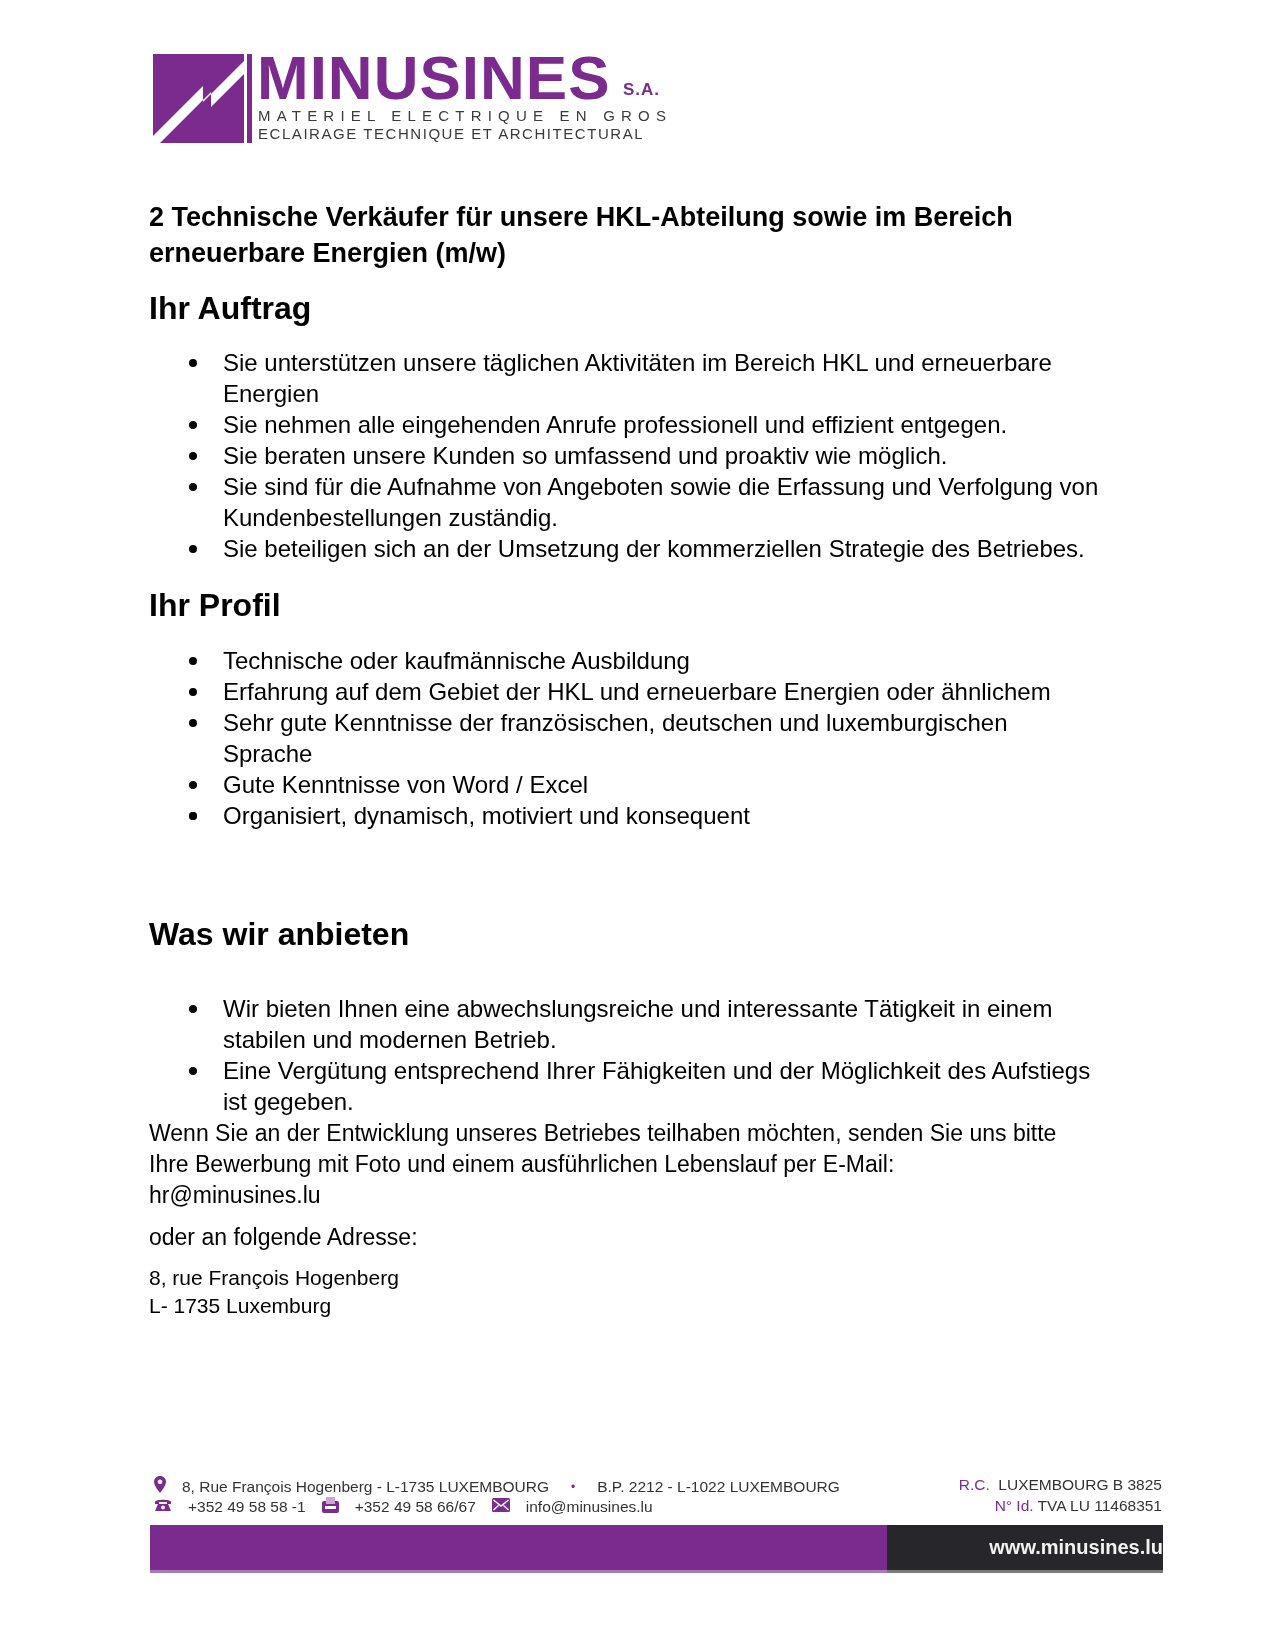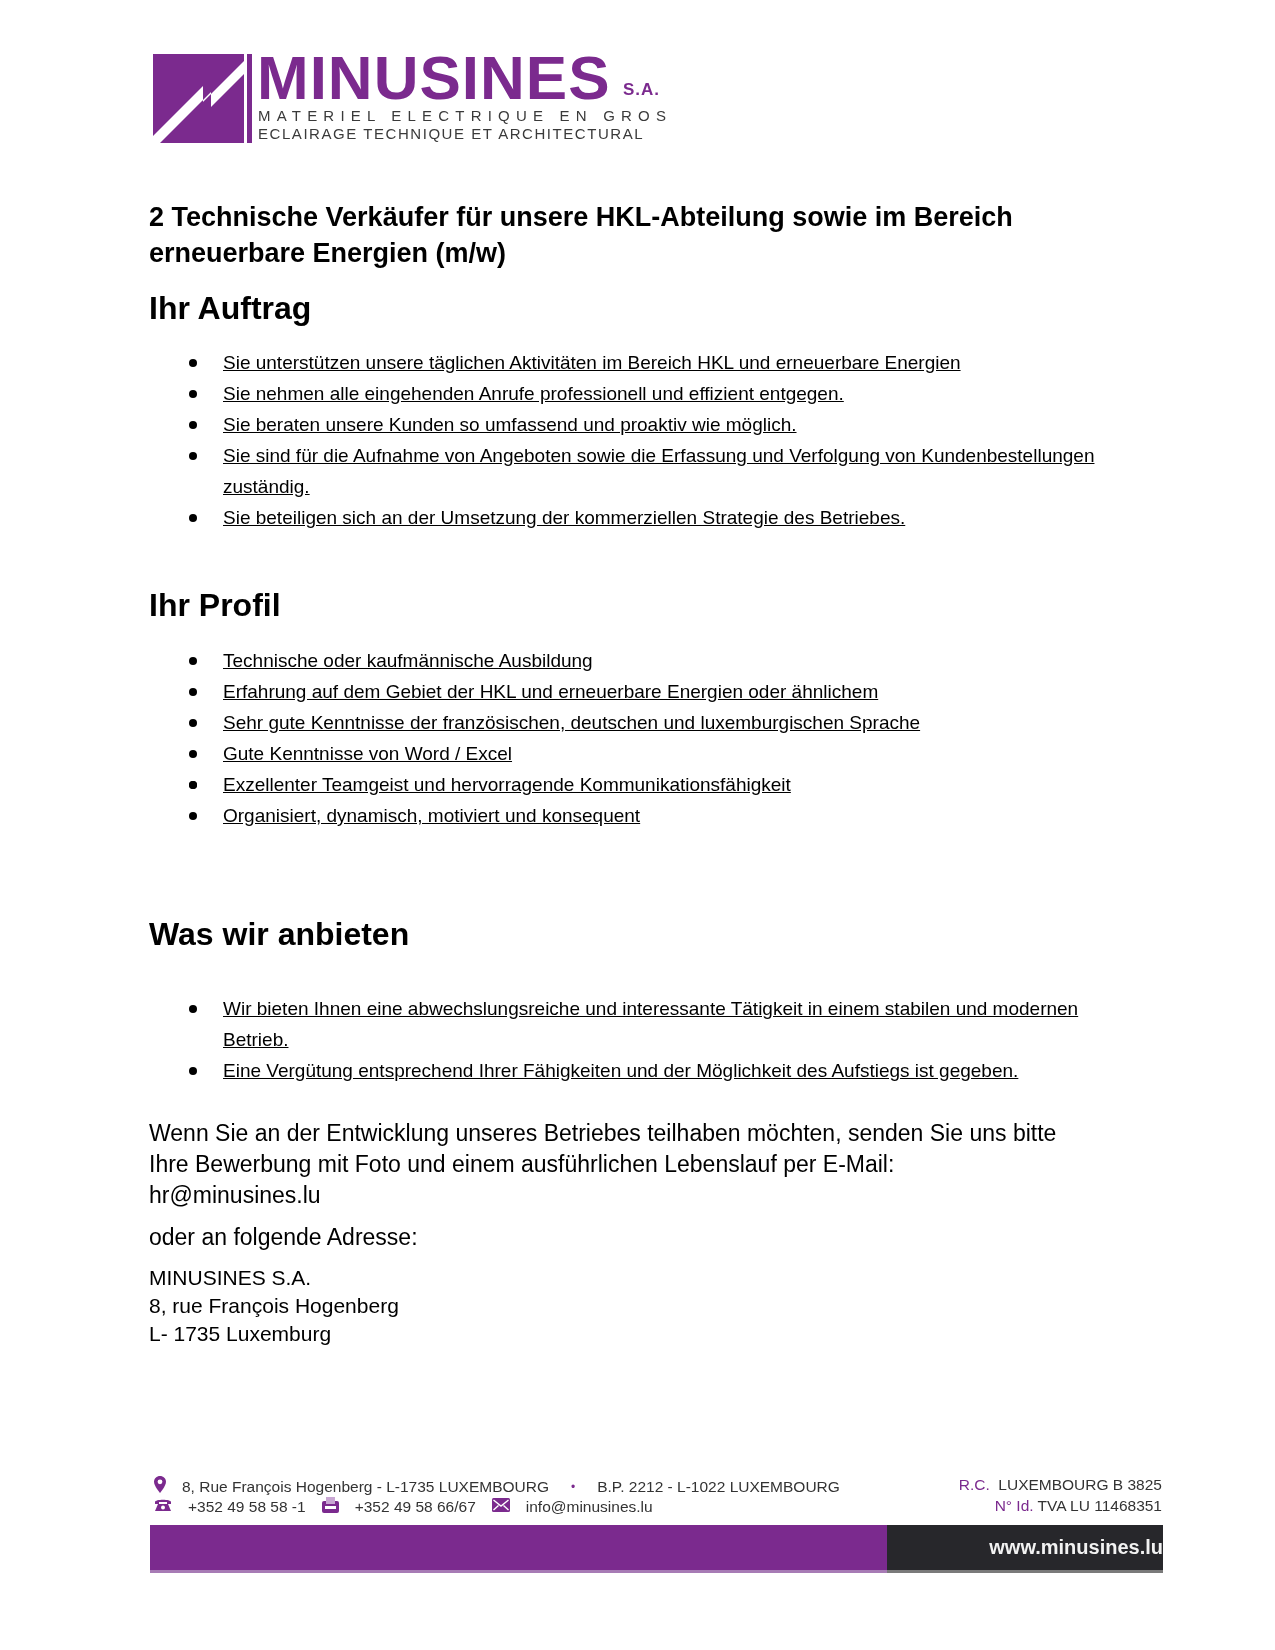--- a/index.html
+++ b/index.html
@@ -14,21 +14,21 @@
                letter-spacing:1px; line-height:62px; white-space:nowrap; }
   .logo-sa { left:623px; top:80px; font-size:17px; font-weight:bold; color:#7b2a8e;
              letter-spacing:1px; white-space:nowrap; }
   .logo-tag1 { left:258px; top:107px; font-size:15px; letter-spacing:6.2px; color:#3a3a3a; white-space:nowrap; }
   .logo-tag2 { left:258px; top:125px; font-size:15px; letter-spacing:1.55px; color:#3a3a3a; white-space:nowrap; }
 
   
   .title { left:149px; top:199px; width:960px; font-size:27px; font-weight:bold; line-height:36px; }
   .h2 { left:149px; font-size:32px; font-weight:bold; line-height:36px; white-space:nowrap; }
   ul.bullets { position:absolute; left:149px; margin:0; padding:0; list-style:none; width:980px; }
-  ul.bullets li { position:relative; padding-left:74px; font-size:19px; line-height:31px;text-decoration:underline; }
+  ul.bullets li { position:relative; padding-left:74px; font-size:24px; line-height:31px; }
   ul.bullets li .dot { position:absolute; left:40px; top:12px; width:8px; height:8px;
                        background:#000; border-radius:50%; }
   .para { left:149px; width:960px; font-size:23px; line-height:31px; }
   .addr { left:149px; font-size:21px; line-height:28px; }
 
   
   .foot-line { left:154px; font-size:15.5px; color:#333; white-space:nowrap; display:flex; align-items:center; gap:16px; }
   .ic { display:inline-block; color:#7b2a8e; }
   .foot-right { right:113px; text-align:right; font-size:15.5px; color:#333; white-space:nowrap;margin-left:40px; }
   .foot-right .pur { color:#7b2a8e; }
@@ -65,38 +65,36 @@
   <li><span class="dot"></span><span>Sie beteiligen sich an der Umsetzung der kommerziellen Strategie des Betriebes.</span></li>
 </ul>
 
 <div class="abs h2" style="top:587px;">Ihr Profil</div>
 <ul class="bullets" style="top:645px; width:950px;">
   <li><span class="dot"></span><span>Technische oder kaufmännische Ausbildung</span></li>
   <li><span class="dot"></span><span>Erfahrung auf dem Gebiet der HKL und erneuerbare Energien oder ähnlichem</span></li>
   <li><span class="dot"></span><span>Sehr gute Kenntnisse der französischen, deutschen und luxemburgischen Sprache</span></li>
   <li><span class="dot"></span><span>Gute Kenntnisse von Word / Excel</span></li>
   <li><span class="dot"></span></li>
-  <li><span class="dot"></span><span>Exzellenter Teamgeist und hervorragende Kommunikationsfähigkeit</span></li>
   <li><span class="dot"></span><span>Organisiert, dynamisch, motiviert und konsequent</span></li>
 </ul>
 
 <div class="abs h2" style="top:916px;">Was wir anbieten</div>
 <ul class="bullets" style="top:993px; width:950px;">
   <li><span class="dot"></span><span>Wir bieten Ihnen eine abwechslungsreiche und interessante Tätigkeit in einem stabilen und modernen Betrieb.</span></li>
   <li><span class="dot"></span><span>Eine Vergütung entsprechend Ihrer Fähigkeiten und der Möglichkeit des Aufstiegs ist gegeben.</span></li>
 </ul>
 
 <div class="abs para" style="top:1118px; width:940px;">
   <span>Wenn Sie an der Entwicklung unseres Betriebes teilhaben möchten, senden Sie uns bitte Ihre Bewerbung mit Foto und einem ausführlichen Lebenslauf per E-Mail:</span><br>
   <span>hr@minusines.lu</span>
 </div>
 <div class="abs para" style="top:1222px;">oder an folgende Adresse:</div>
 
 <div class="abs addr" style="top:1264px;">
-  <div>MINUSINES S.A.</div>
   <div>8, rue François Hogenberg</div>
   <div>L- 1735 Luxemburg</div>
 </div>
 
 <div class="abs foot-line" style="top:1476px;">
   <span class="ic">
     <svg width="12" height="17" viewBox="0 0 12 17">
         <path d="M6 0C2.7 0 0 2.6 0 5.8 0 10 6 17 6 17s6-7 6-11.2C12 2.6 9.3 0 6 0z" fill="#7b2a8e"></path>
         <circle cx="6" cy="5.8" r="2.4" fill="#fff"></circle>
       </svg>

